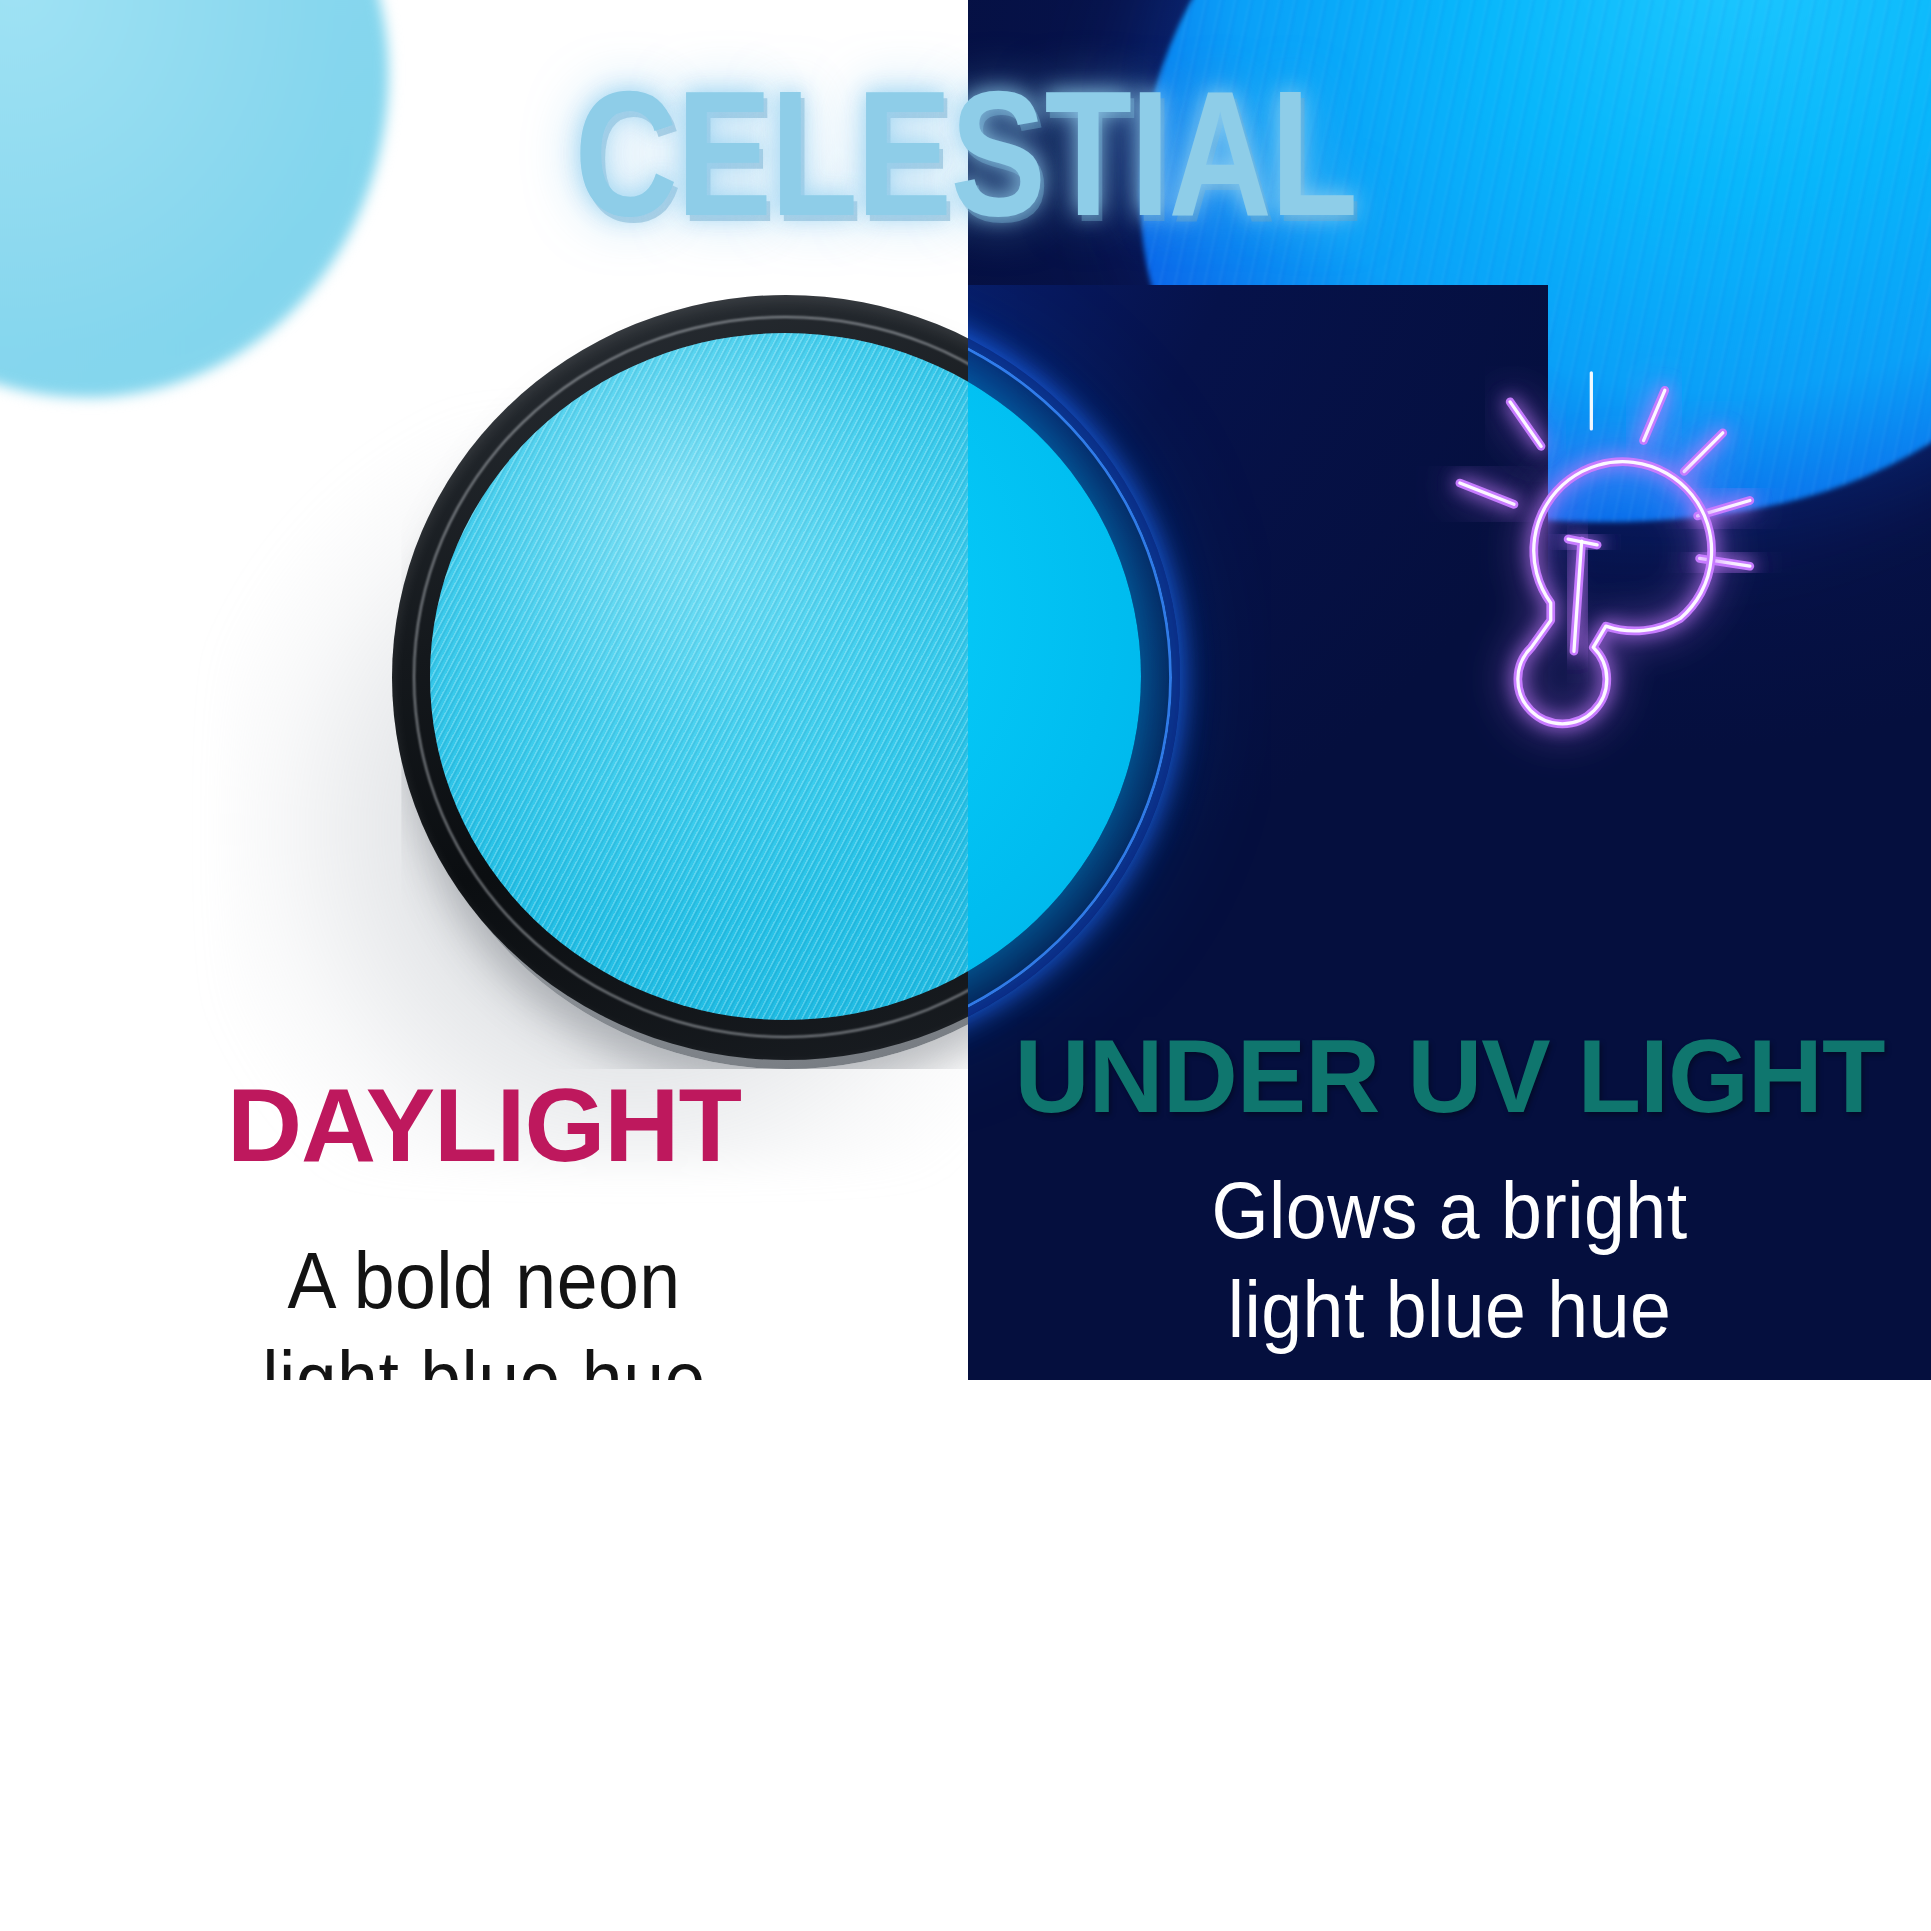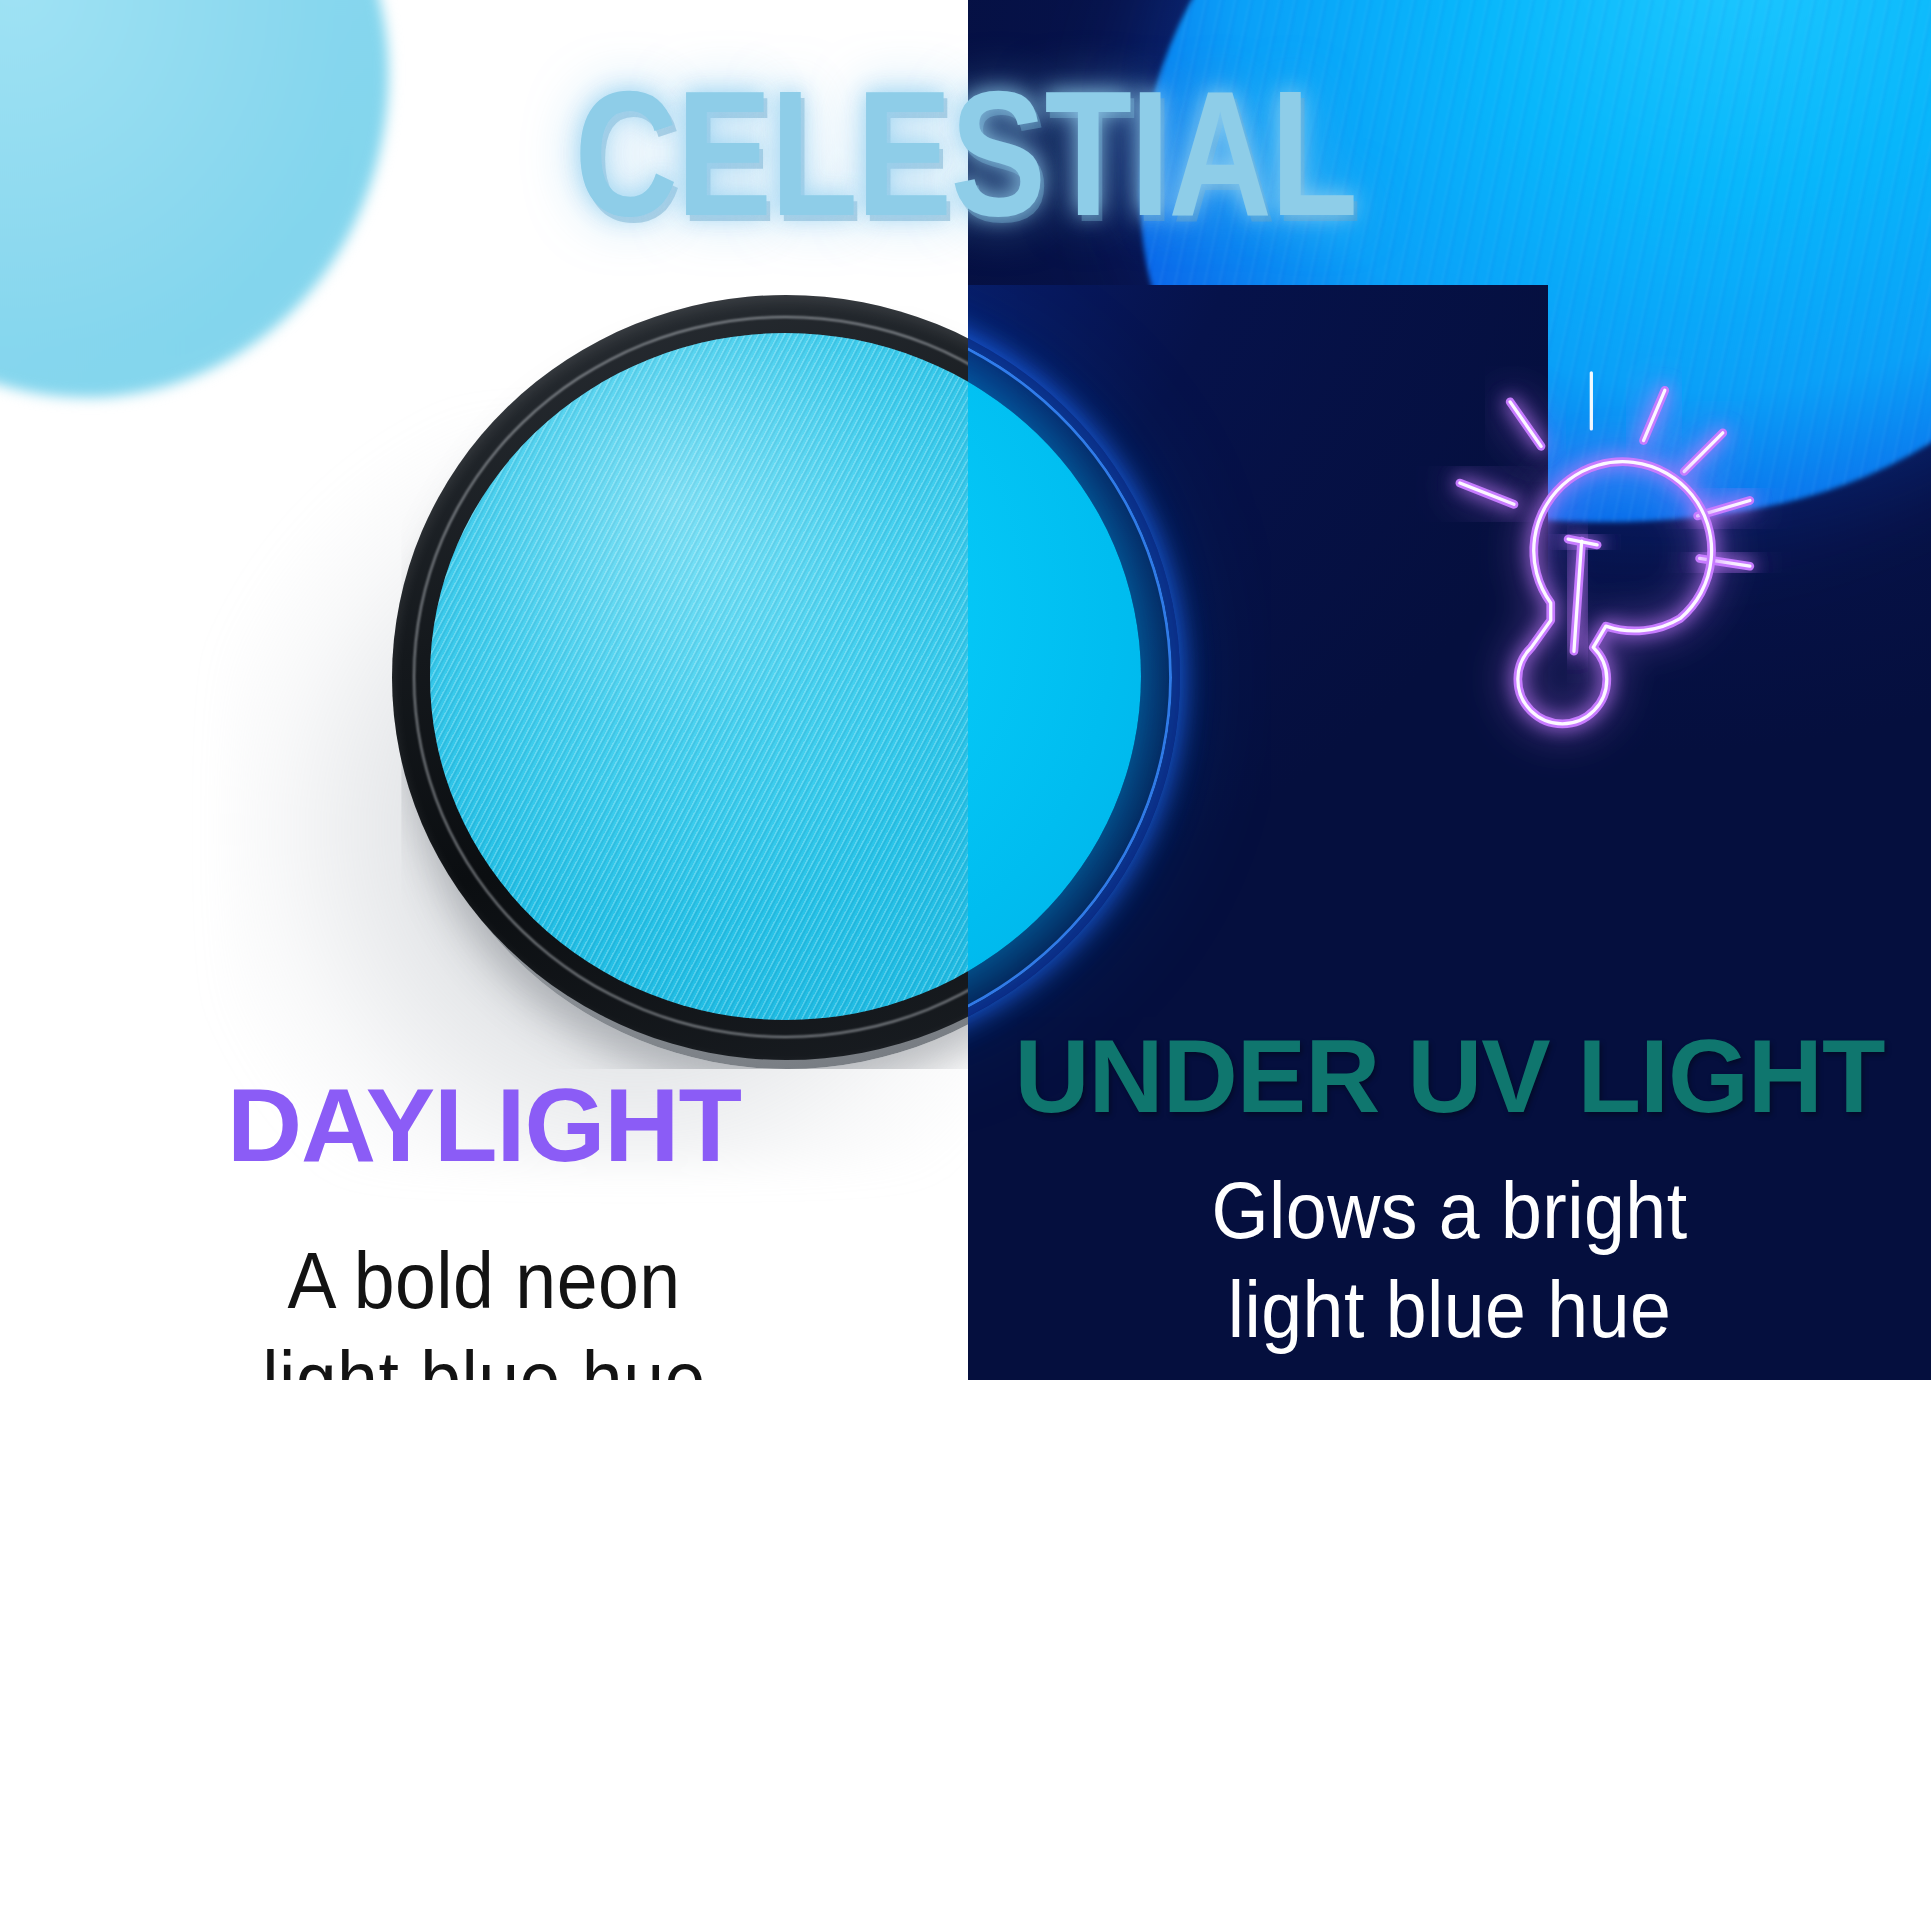--- a/index.html
+++ b/index.html
@@ -251,21 +251,21 @@
   #caption-day { left:0; top:1072px; width:968px; }
   #caption-uv  { left:968px; top:1023px; width:963px; }
 
   .caption-heading {
     font-family:"Liberation Sans", sans-serif;
     font-weight:700;
     font-size:104px;
     line-height:1.02;
     letter-spacing:-1px;
   }
-  #heading-day { color:#8b5cf6; }
+  #heading-day { color:#be185d; }
   #heading-uv  { color:#0f766e; text-shadow:1.9px 2.9px 4.8px rgba(0,0,0,0.35); }
 
   .caption-desc {
     font-family:"Liberation Sans Narrow","Liberation Sans", sans-serif;
     font-weight:400;
     font-size:79px;
     line-height:1.25;
     letter-spacing:0.5px;
     transform:scaleX(0.93);
     transform-origin:50% 50%;

